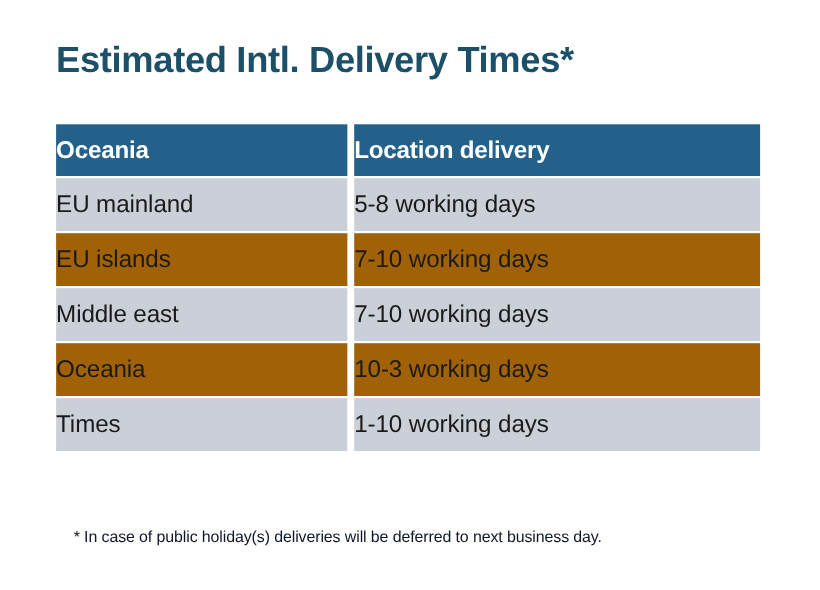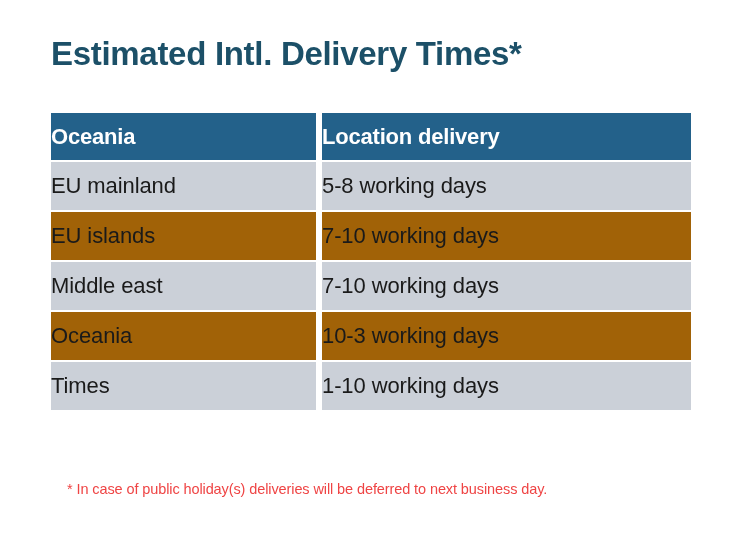--- a/index.html
+++ b/index.html
@@ -102,21 +102,21 @@
     line-height: 0;
   }
 
   
   .footnote {
     position: absolute;
     left: 67px;
     top: 481px;
     font-size: 14.5px;
     font-weight: 400;
-    color: #ef4444;
+    color: #0f172a;
     letter-spacing: -0.1px;
     white-space: nowrap;
   }
 </style>
 </head>
 <body>
 
 <div class="page">
 
   <div class="page-title">Estimated Intl. Delivery Times*</div>

